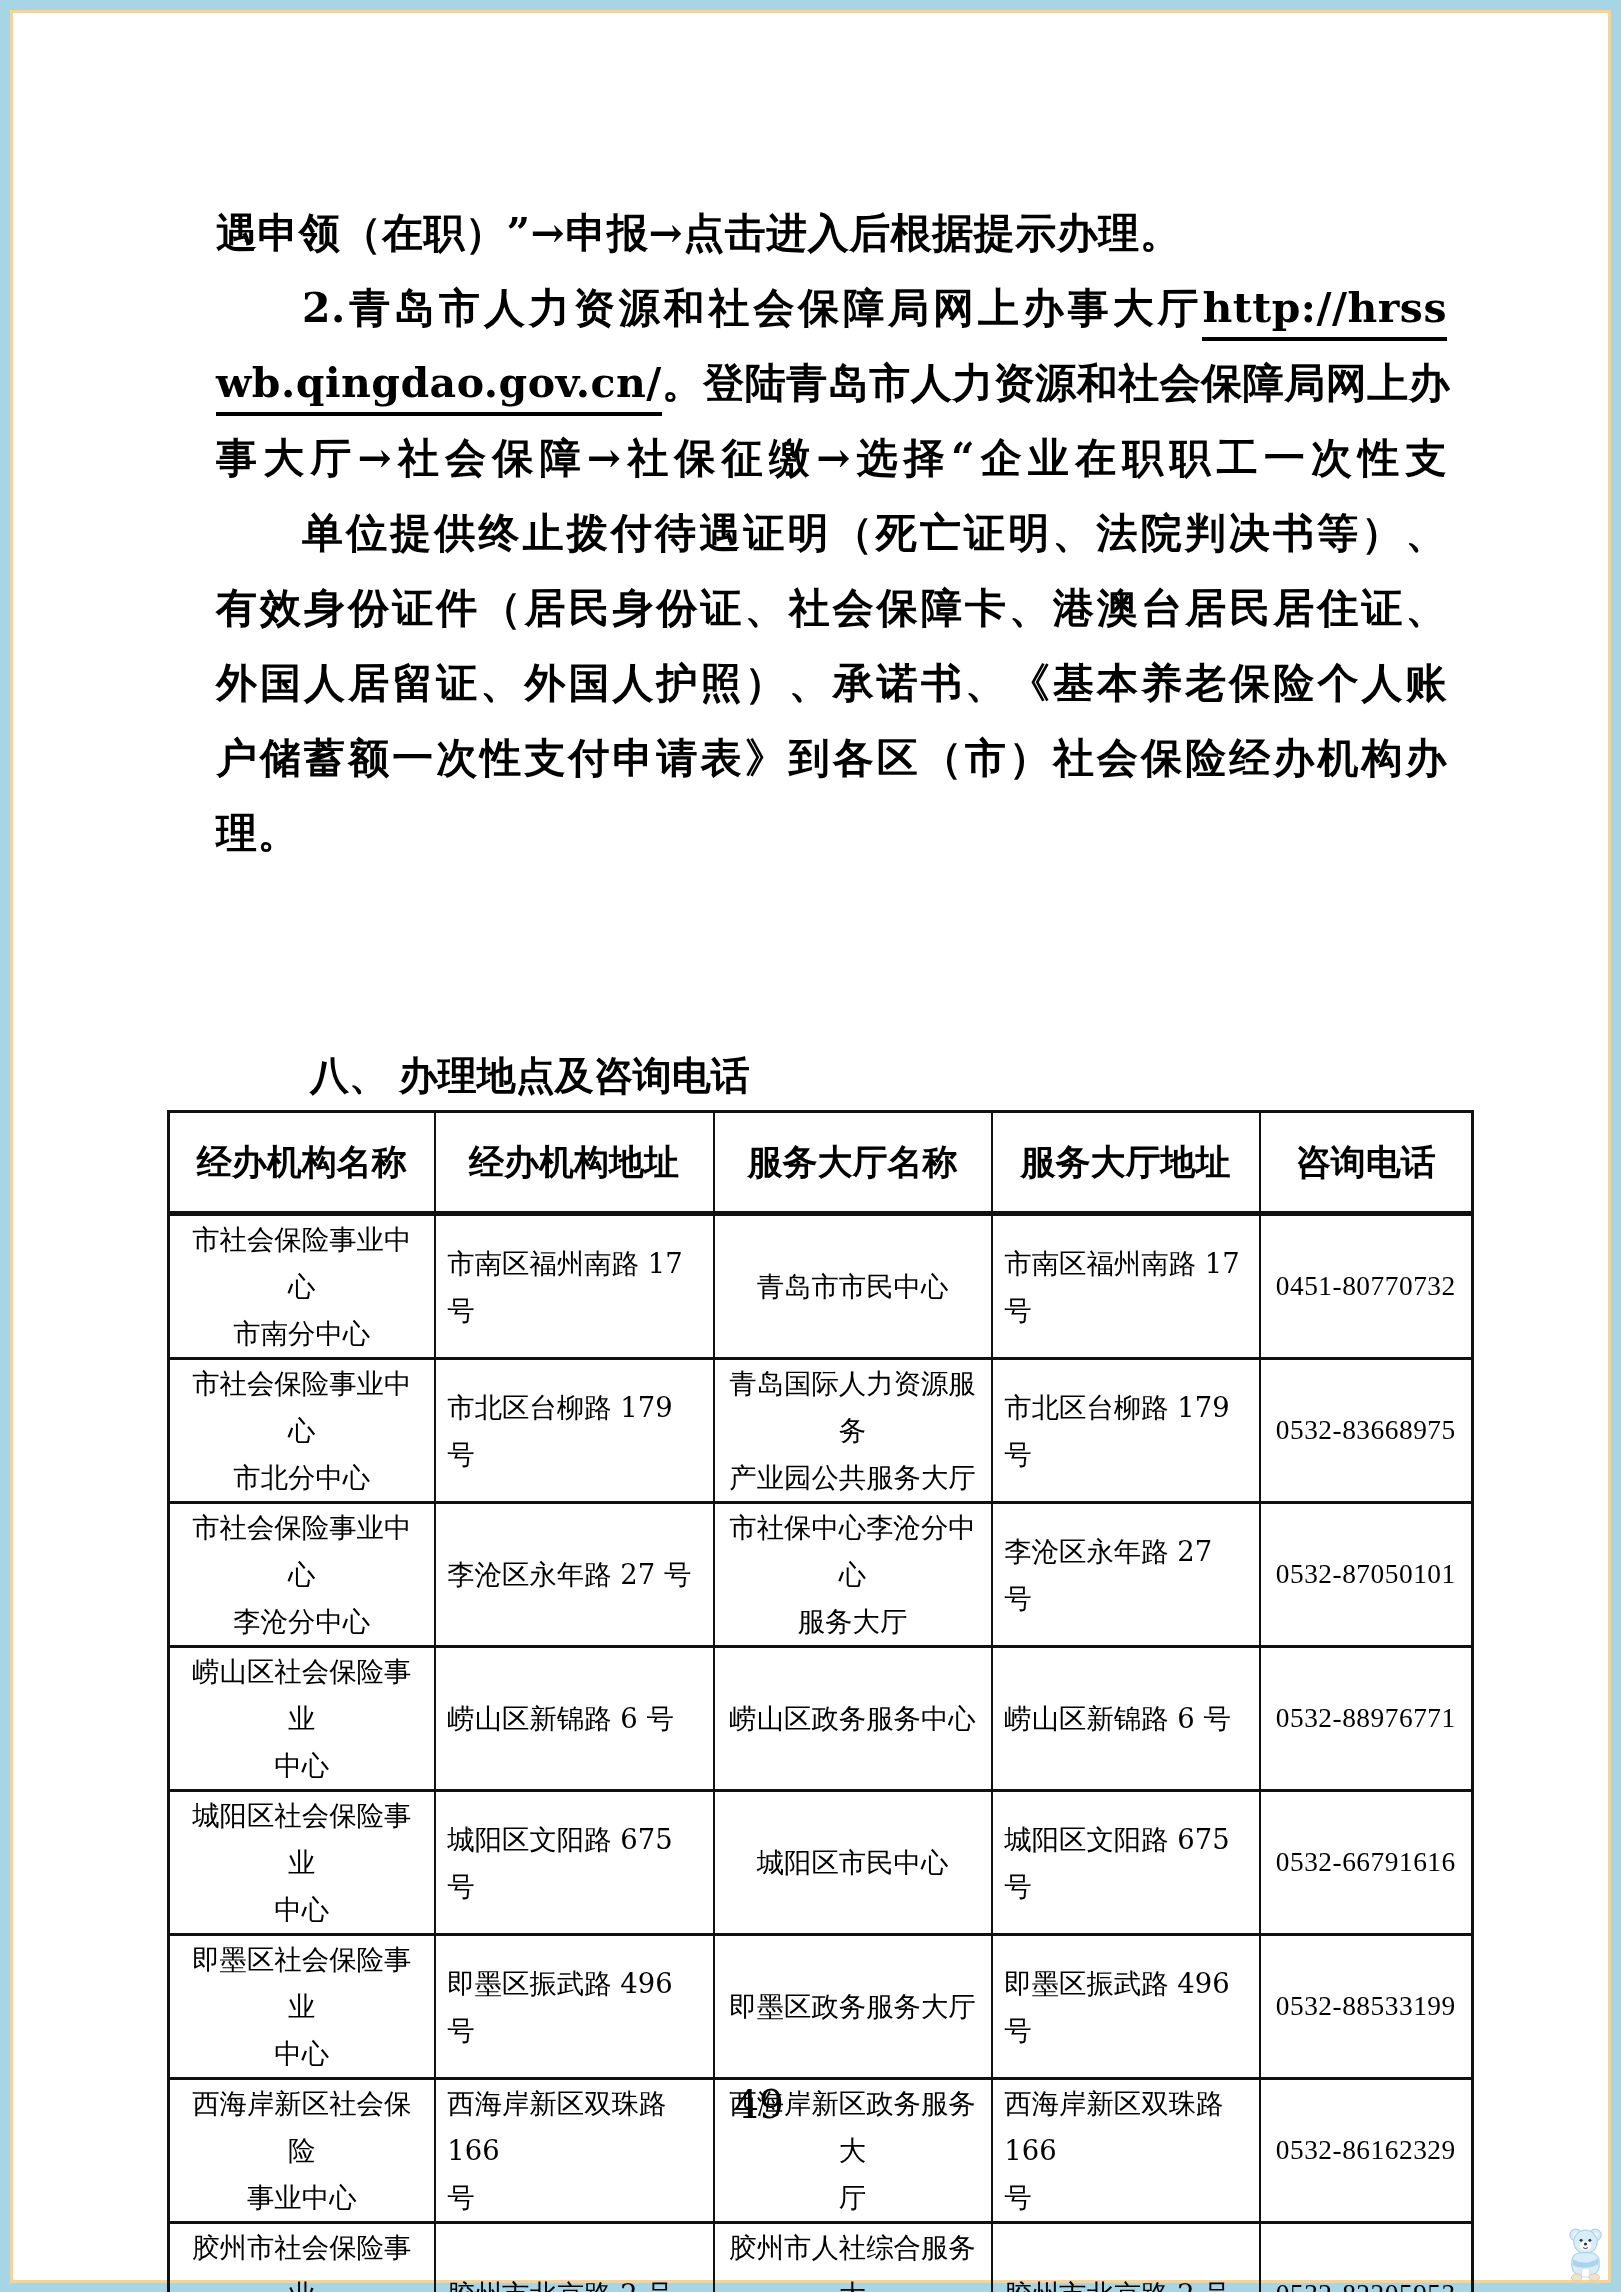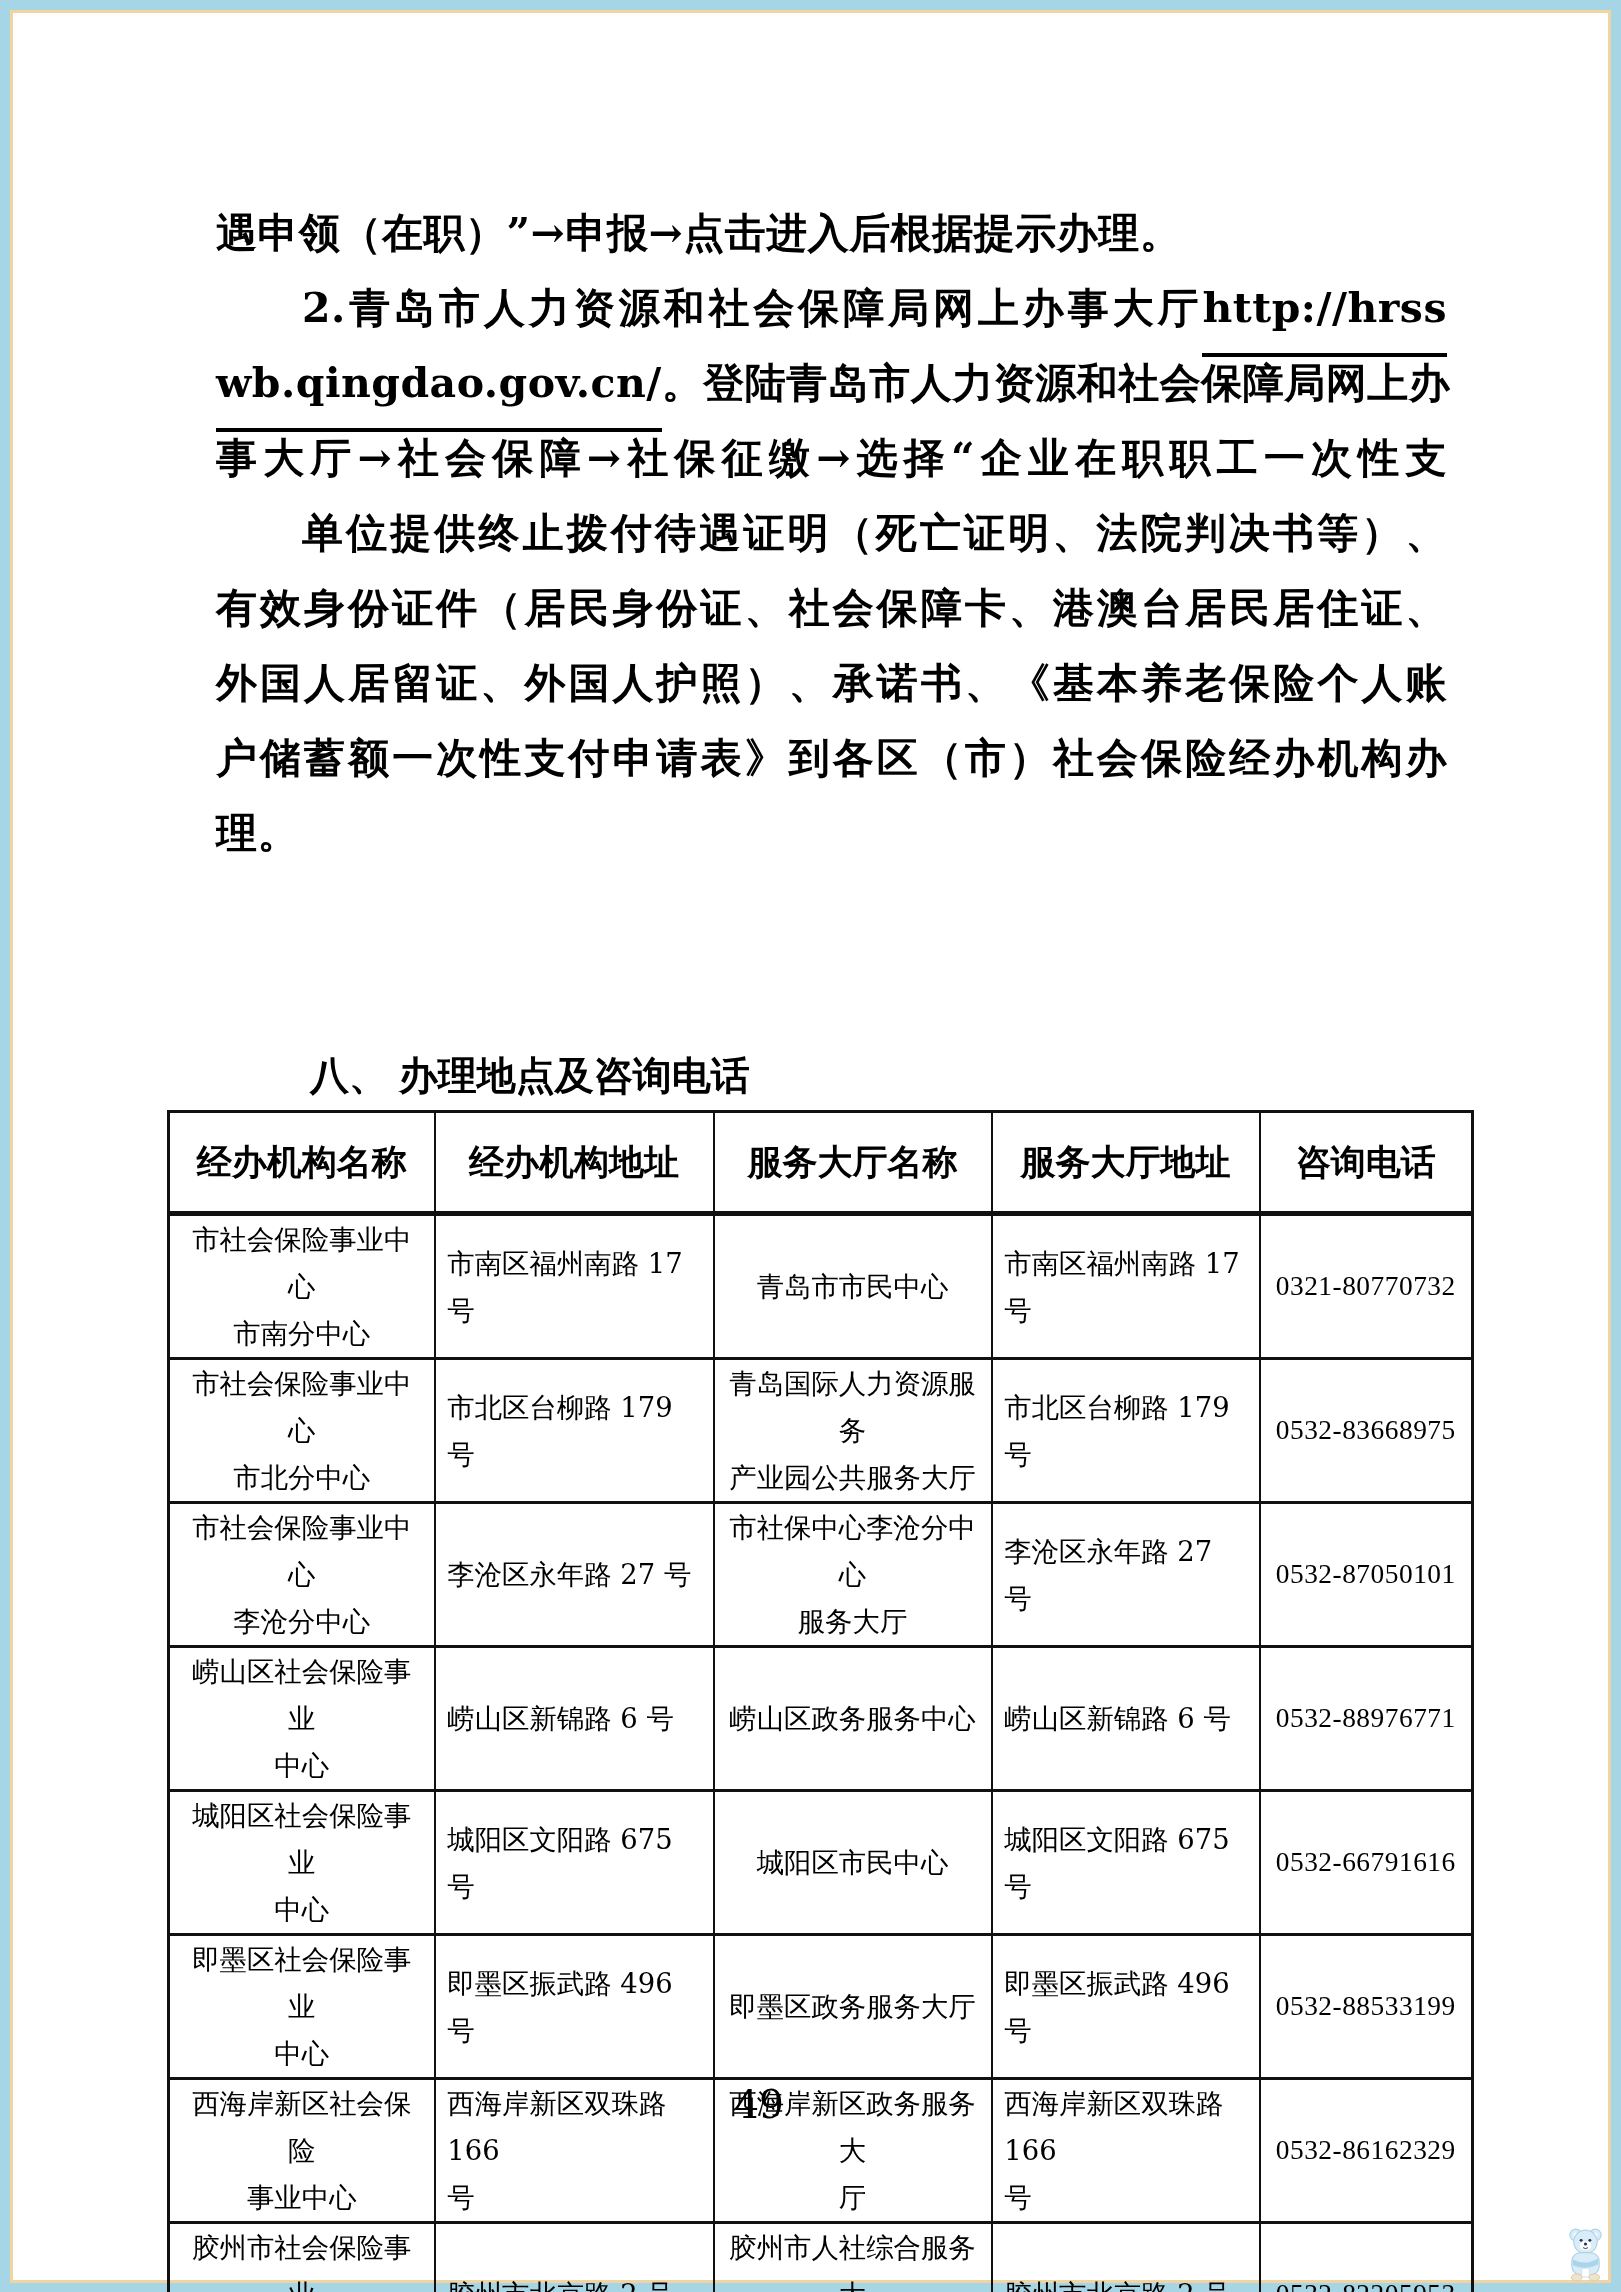--- a/index.html
+++ b/index.html
@@ -30,21 +30,21 @@
     letter-spacing:0.5px;
   }
   .line.justify{
     text-align:justify;
     text-align-last:justify;
     -moz-text-align-last:justify;
   }
   .line.indent{ text-indent:86px; }
   .u{
     border-bottom:4.9px solid #000;
-    padding-bottom:21px;
+    padding-bottom:5px;
   }
   
   .section-heading{
     position:absolute;
     left:310px;top:1053px;
     margin:0;
     font-family:Liberation Sans, sans-serif;
     font-weight:bold;
     font-size:39px;line-height:45px;
     white-space:nowrap;
@@ -142,21 +142,21 @@
           <th>咨询电话</th>
         </tr>
       </thead>
     <tbody id="table-body">
         <tr>
           <td class="c">市社会保险事业中心
 市南分中心</td>
           <td class="l">市南区福州南路 17 号</td>
           <td class="c">青岛市市民中心</td>
           <td class="l">市南区福州南路 17 号</td>
-          <td class="phone">0321-80770732</td>
+          <td class="phone">0451-80770732</td>
         </tr>
         <tr>
           <td class="c">市社会保险事业中心
 市北分中心</td>
           <td class="l">市北区台柳路 179 号</td>
           <td class="c">青岛国际人力资源服务
 产业园公共服务大厅</td>
           <td class="l">市北区台柳路 179 号</td>
           <td class="phone">0532-83668975</td>
         </tr>

